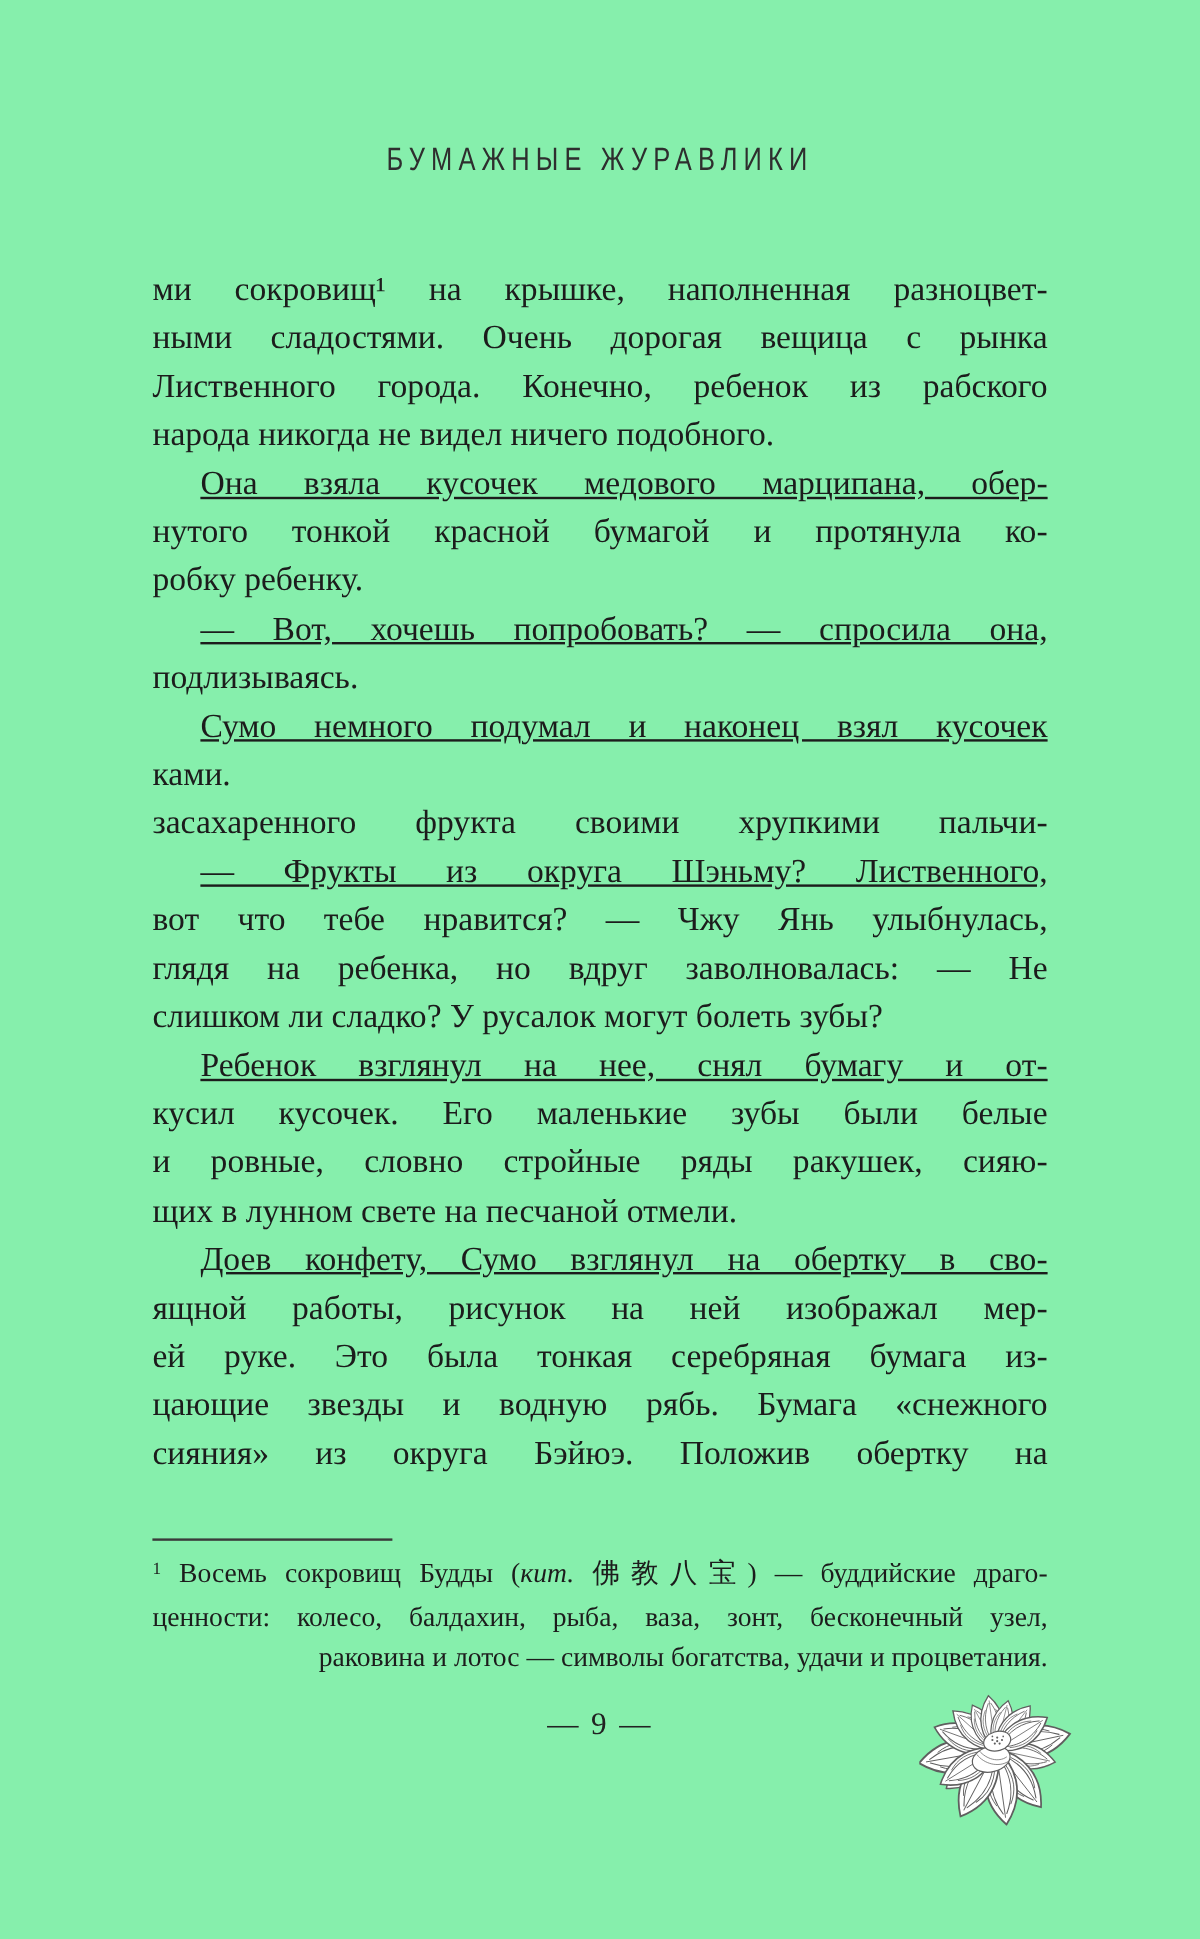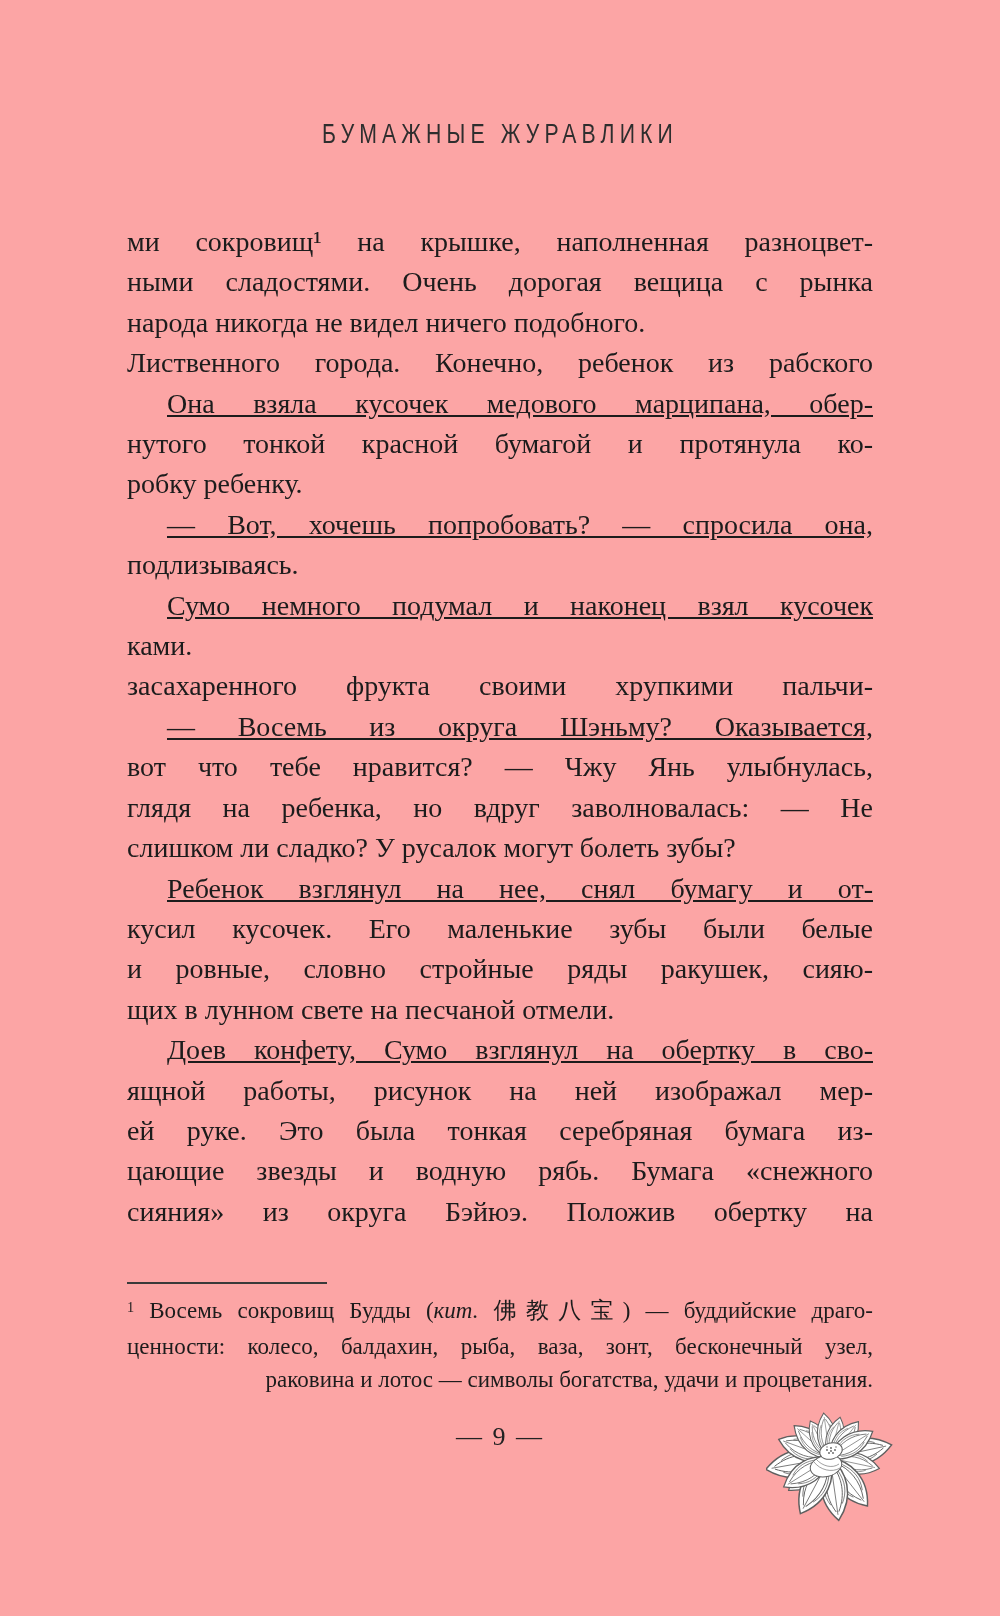--- a/index.html
+++ b/index.html
@@ -1,20 +1,20 @@
 <!DOCTYPE html>
 <html><head>
 <meta charset="utf-8">
 <style>
   html,body { margin:0; padding:0; }
   .page {
     position: relative;
     width: 1000px;
     height: 1616px;
-    background: #fca5a5;
+    background: #86efac;
     overflow: hidden;
     font-family: "Liberation Serif", serif;
     color: #1c1c1c;
   }
   .chapter-header {
     position: absolute;
     top: 119px;
     left: 0;
     width: 100%;
     text-align: center;
@@ -83,31 +83,31 @@
 </head>
 <body>
 
 <div class="page">
 
   <div class="chapter-header">БУМАЖНЫЕ ЖУРАВЛИКИ</div>
 
   <div class="body-text">
       <div class="bline just">ми сокровищ¹ на крышке, наполненная разноцвет-</div>
       <div class="bline just">ными сладостями. Очень дорогая вещица с рынка</div>
+      <div class="bline just">Лиственного города. Конечно, ребенок из рабского</div>
       <div class="bline">народа никогда не видел ничего подобного.</div>
-      <div class="bline just">Лиственного города. Конечно, ребенок из рабского</div>
       <div class="bline just ind">Она взяла кусочек медового марципана, обер-</div>
       <div class="bline just">нутого тонкой красной бумагой и протянула ко-</div>
       <div class="bline">робку ребенку.</div>
       <div class="bline just ind">— Вот, хочешь попробовать? — спросила она,</div>
       <div class="bline">подлизываясь.</div>
       <div class="bline just ind">Сумо немного подумал и наконец взял кусочек</div>
       <div class="bline">ками.</div>
       <div class="bline just">засахаренного фрукта своими хрупкими пальчи-</div>
-      <div class="bline just ind">— Восемь из округа Шэньму? Оказывается,</div>
+      <div class="bline just ind">— Фрукты из округа Шэньму? Лиственного,</div>
       <div class="bline just">вот что тебе нравится? — Чжу Янь улыбнулась,</div>
       <div class="bline just">глядя на ребенка, но вдруг заволновалась: — Не</div>
       <div class="bline">слишком ли сладко? У русалок могут болеть зубы?</div>
       <div class="bline just ind">Ребенок взглянул на нее, снял бумагу и от-</div>
       <div class="bline just">кусил кусочек. Его маленькие зубы были белые</div>
       <div class="bline just">и ровные, словно стройные ряды ракушек, сияю-</div>
       <div class="bline">щих в лунном свете на песчаной отмели.</div>
       <div class="bline just ind">Доев конфету, Сумо взглянул на обертку в сво-</div>
       <div class="bline just">ящной работы, рисунок на ней изображал мер-</div>
       <div class="bline just">ей руке. Это была тонкая серебряная бумага из-</div>

